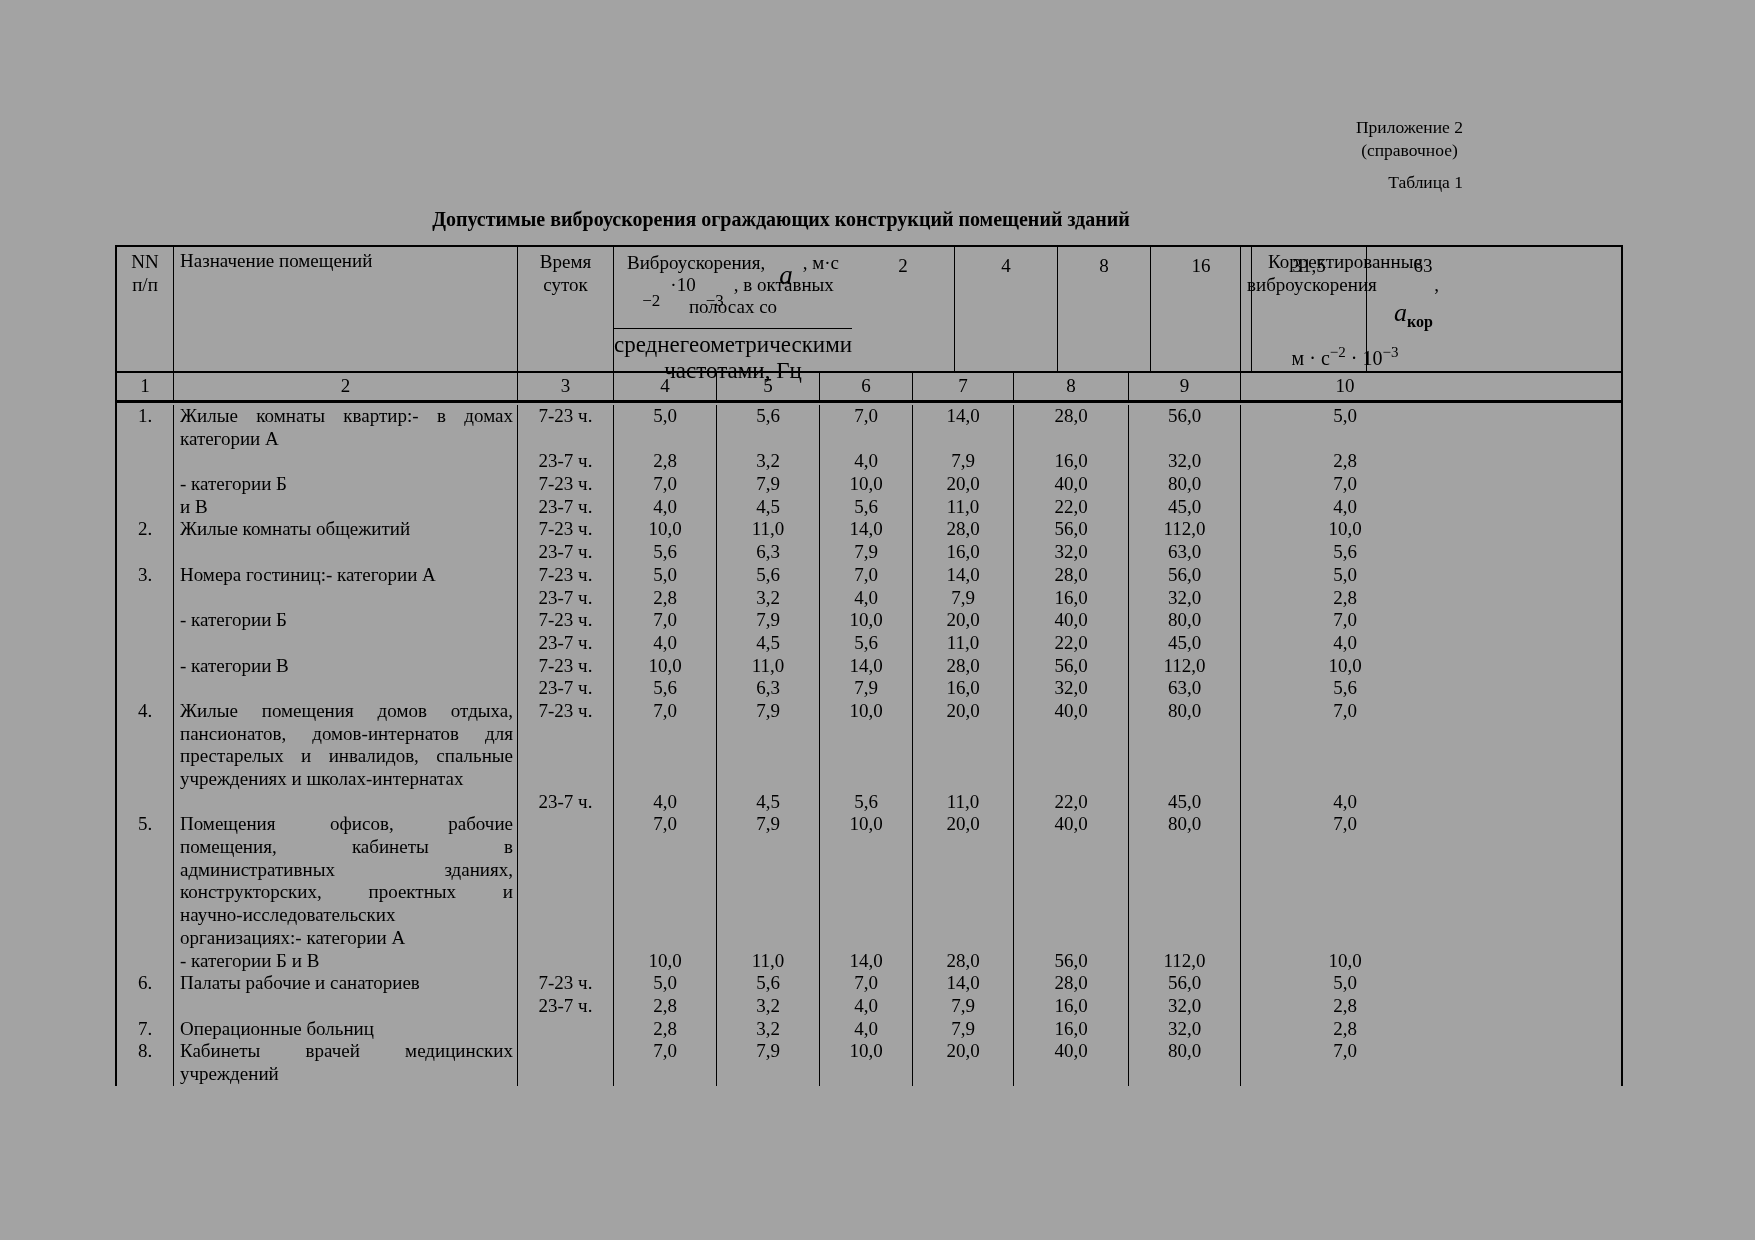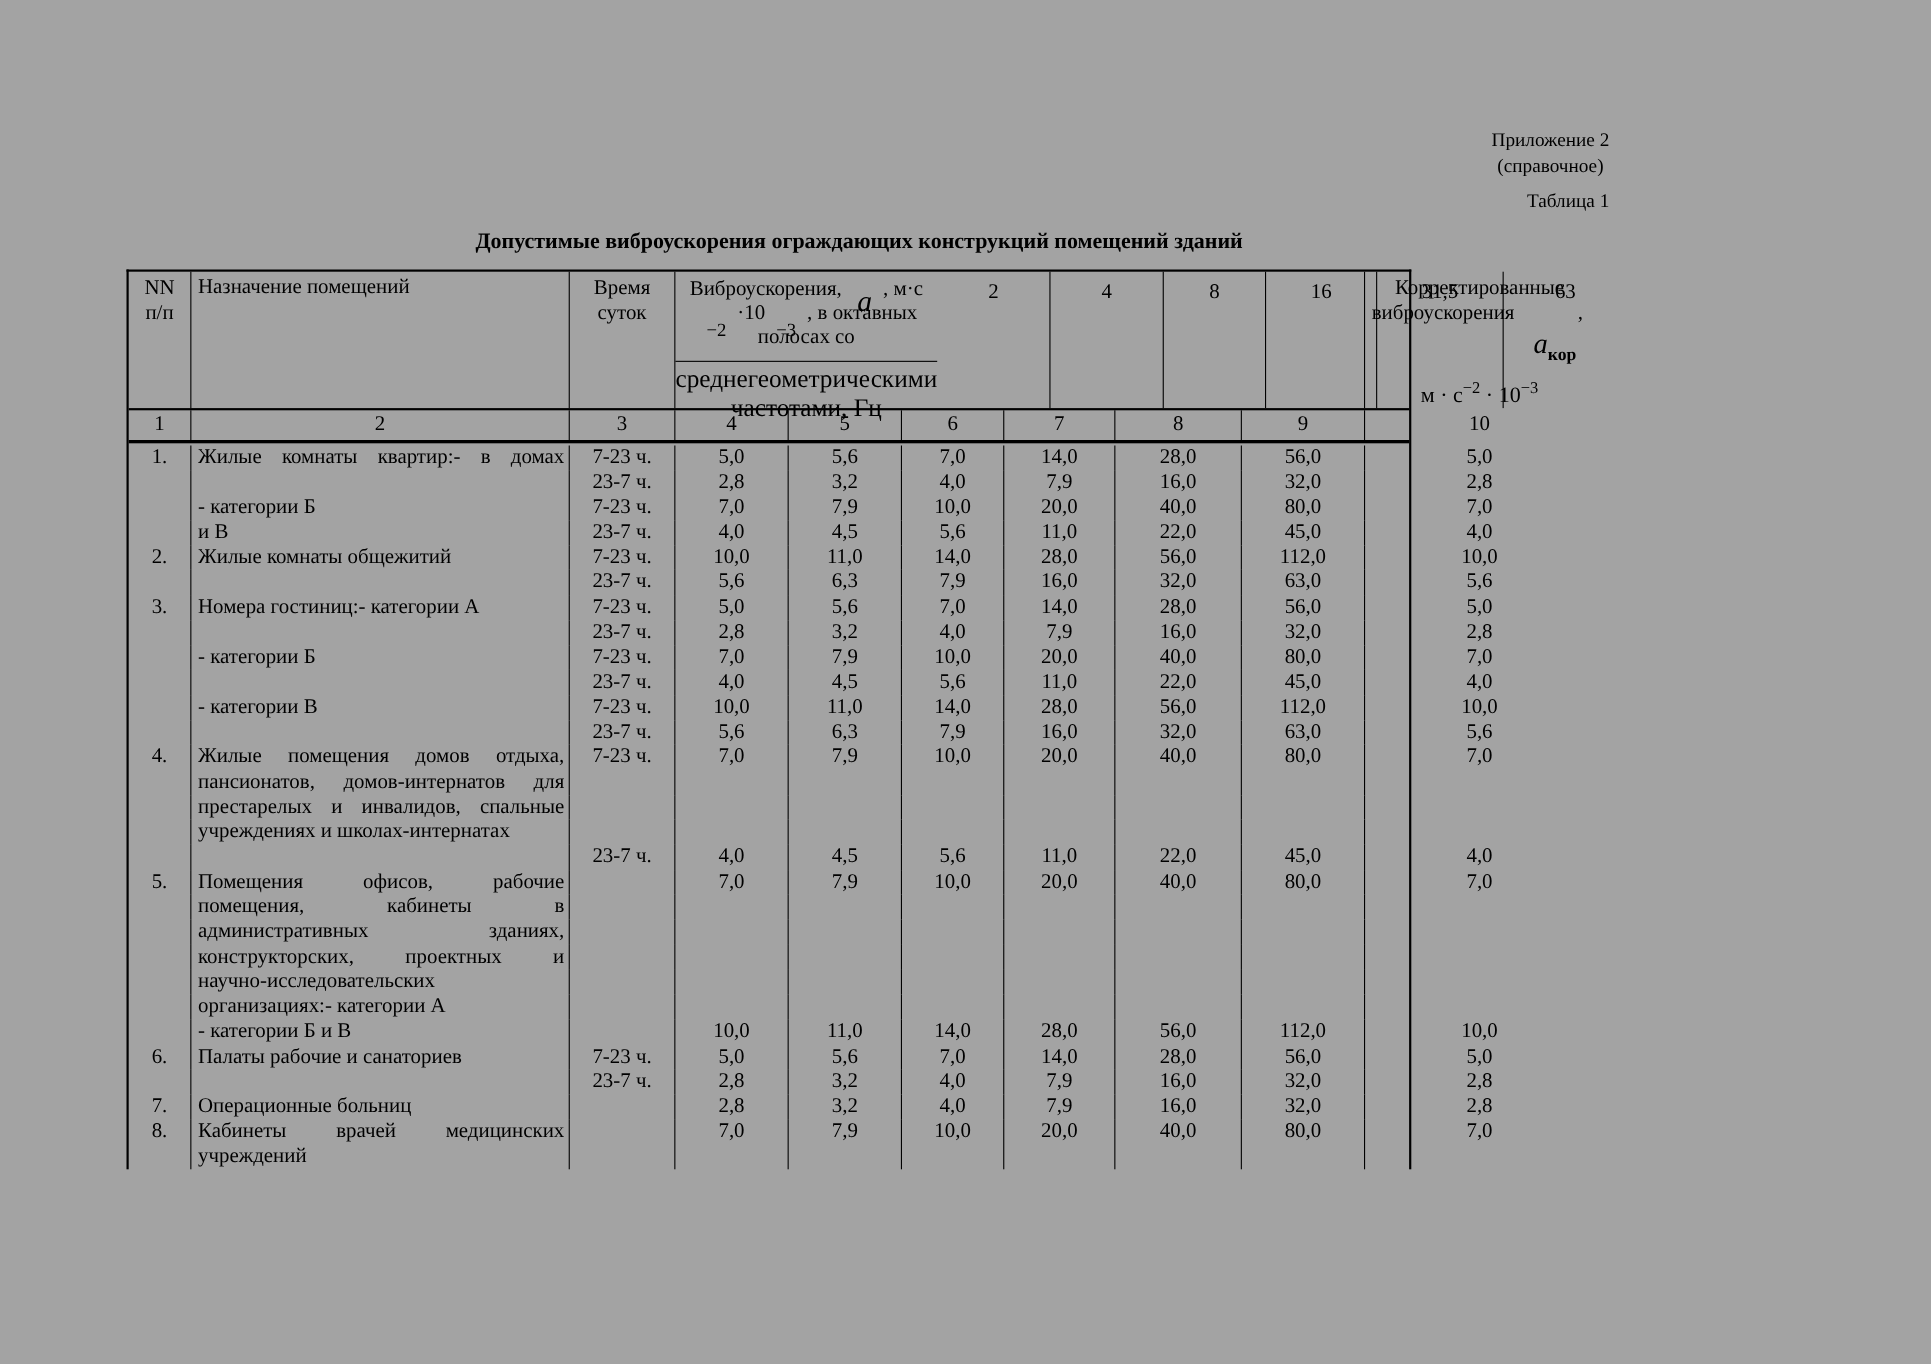--- a/index.html
+++ b/index.html
@@ -20,21 +20,21 @@
     position:absolute; top:172px; right:292px;
     font-size:17.5px;
   }
   
   #doc-title{
     position:absolute; top:208px; left:115px; width:1332px;
     text-align:center; font-weight:bold; font-size:20px;
   }
   
   #tbl{
-    position:absolute; left:115px; top:245px; width:1168px;
+    position:absolute; left:115px; top:245px; width:1508px;
     border:2px solid #000; border-bottom:none;
     box-sizing:border-box;
   }
   .hdr-row{
     display:grid;
     grid-template-columns:57px 344px 96px 627px 208px;
     height:124px;
     border-bottom:2px solid #000;
   }
   .hdr-cell{ box-sizing:border-box; border-right:1px solid #000; font-size:19px; }
@@ -174,20 +174,32 @@
           <div class="cell val">5,0</div>
           <div class="cell val">5,6</div>
           <div class="cell val">7,0</div>
           <div class="cell val">14,0</div>
           <div class="cell val">28,0</div>
           <div class="cell val">56,0</div>
           <div class="cell val">5,0</div>
         </div>
         <div class="line">
           <div class="cell num"></div>
+          <div class="cell name">категории А</div>
+          <div class="cell time"></div>
+          <div class="cell val"></div>
+          <div class="cell val"></div>
+          <div class="cell val"></div>
+          <div class="cell val"></div>
+          <div class="cell val"></div>
+          <div class="cell val"></div>
+          <div class="cell val"></div>
+        </div>
+        <div class="line">
+          <div class="cell num"></div>
           <div class="cell name"></div>
           <div class="cell time">23-7 ч.</div>
           <div class="cell val">2,8</div>
           <div class="cell val">3,2</div>
           <div class="cell val">4,0</div>
           <div class="cell val">7,9</div>
           <div class="cell val">16,0</div>
           <div class="cell val">32,0</div>
           <div class="cell val">2,8</div>
         </div>

